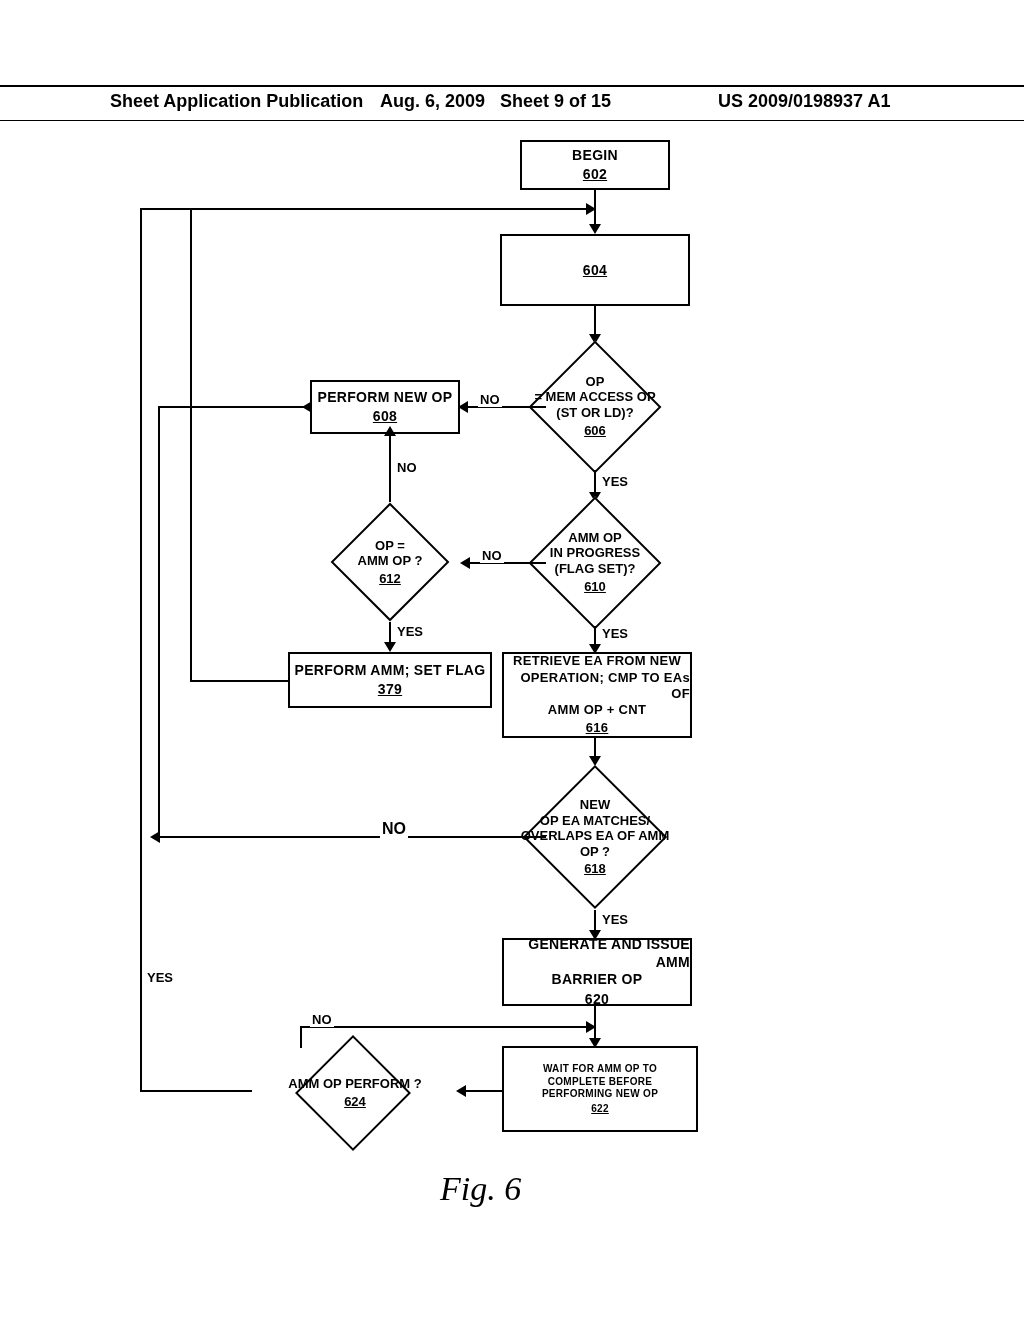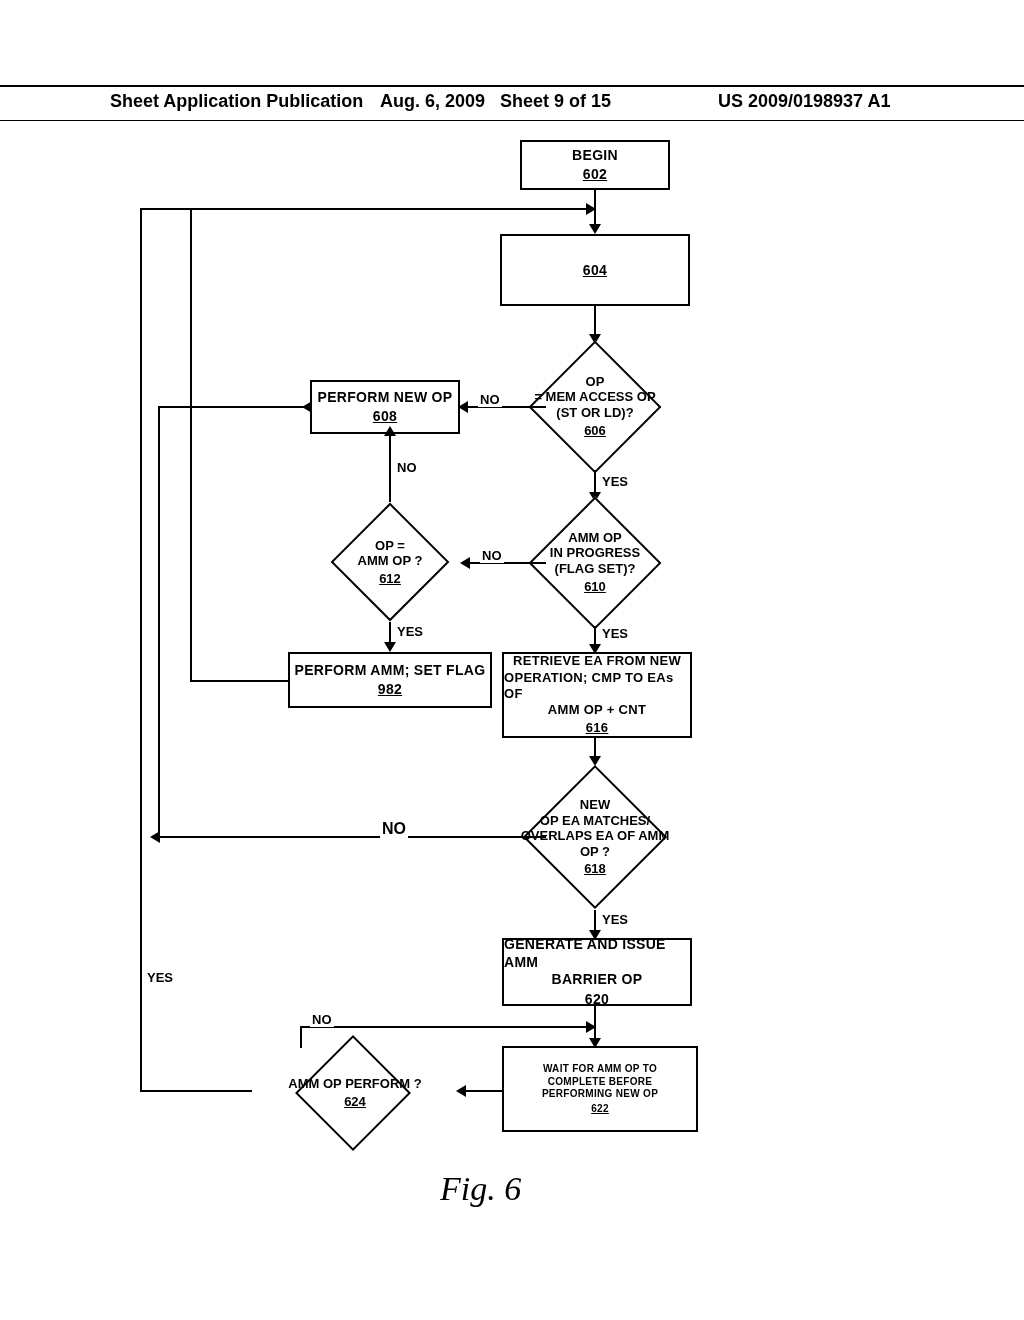--- a/index.html
+++ b/index.html
@@ -33,21 +33,21 @@
     position: absolute;
     top: 130px; left: 0;
     width: 1024px; height: 1150px;
   }
 
   
   .box {
     position: absolute;
     border: 2.5px solid #000;
     background: #fff;
-    text-align: left;
+    text-align: right;
     display: flex; flex-direction: column;
     align-items: center; justify-content: center;
     font-size: 14px; font-weight: bold;
     line-height: 1.25;
     letter-spacing: .3px;
   }
   .ref { text-decoration: underline; margin-top: 2px; }
 
   
   .diamond {
@@ -205,21 +205,21 @@
   <div class="arrow v" style="left:389px; top:304px; height:68px;"></div>
   <div class="arrowhead-up" style="left:384px; top:296px;"></div>
   <span class="lbl" style="left:395px; top:330px;">NO</span>
 
   <div class="arrow v" style="left:389px; top:492px; height:24px;"></div>
   <div class="arrowhead-down" style="left:384px; top:512px;"></div>
   <span class="lbl" style="left:395px; top:494px;">YES</span>
 
   <div class="box" style="left:288px; top:522px; width:204px; height:56px;">
     <span>PERFORM AMM; SET FLAG</span>
-    <span class="ref">982</span>
+    <span class="ref">379</span>
   </div>
 
   <div class="arrow h" style="left:190px; top:550px; width:98px;"></div>
   <div class="arrow v" style="left:190px; top:276px; height:276px;"></div>
 
   <div class="arrow v" style="left:594px; top:496px; height:22px;"></div>
   <div class="arrowhead-down" style="left:589px; top:514px;"></div>
   <span class="lbl" style="left:600px; top:496px;">YES</span>
 
   <div class="box" style="left:502px; top:522px; width:190px; height:86px; font-size:13px;">

